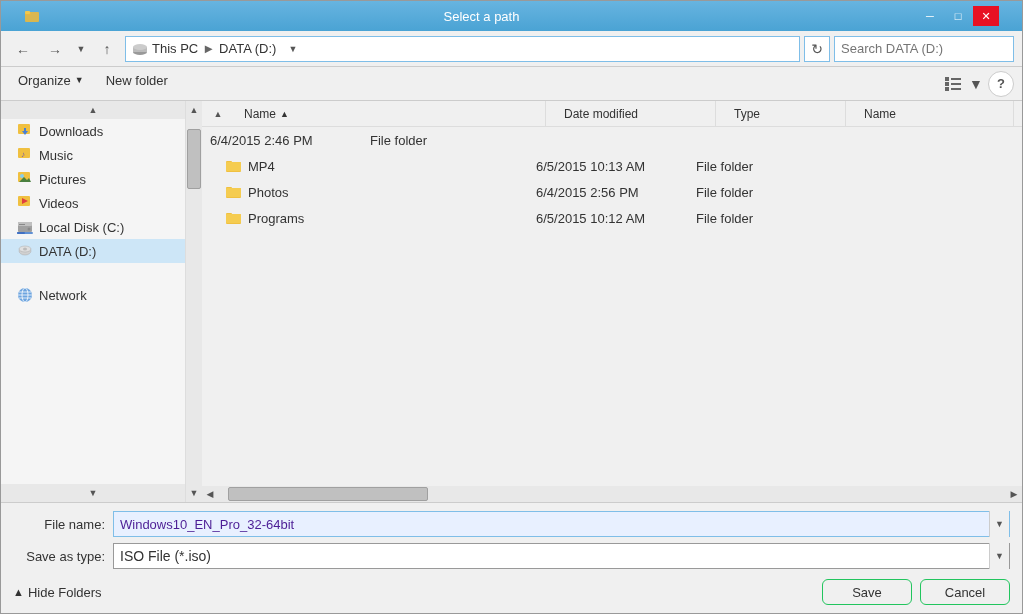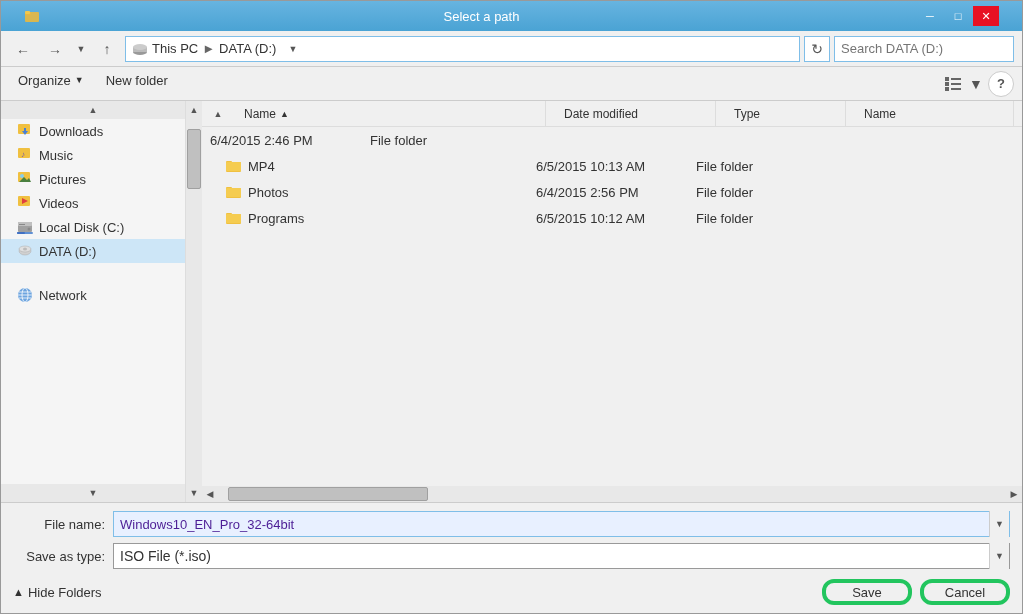--- a/index.html
+++ b/index.html
@@ -480,26 +480,26 @@
       align-items: center;
       gap: 4px;
       cursor: pointer;
       font-size: 13px;
       color: #333;
       margin-right: auto;
     }
     .dialog-btn {
       width: 90px;
       height: 26px;
-      border: 4px solid #22c55e;
+      border: 1px solid #22c55e;
       background: #f0f0f0;
       cursor: pointer;
       font-size: 13px;
       color: #333;
-      border-radius: 12px;
+      border-radius: 6px;
     }
   </style>
 </head>
 <body>
 
 <div class="dialog">
 
   <div class="title-bar">
     <div style="display:flex;align-items:center;gap:6px;">
       <svg class="title-bar-icon" viewBox="0 0 16 16">

